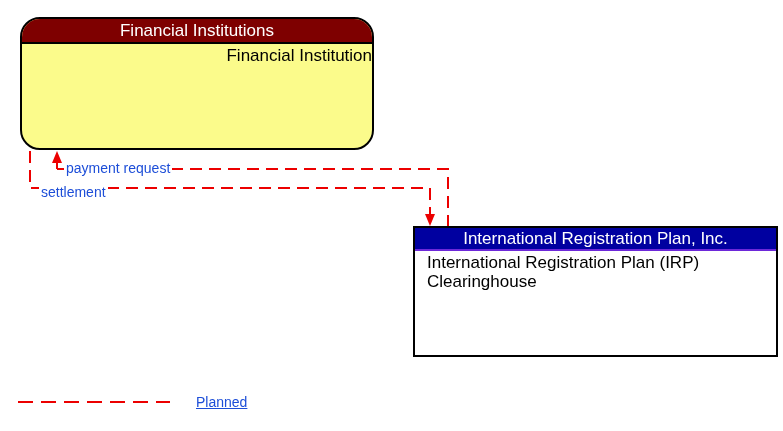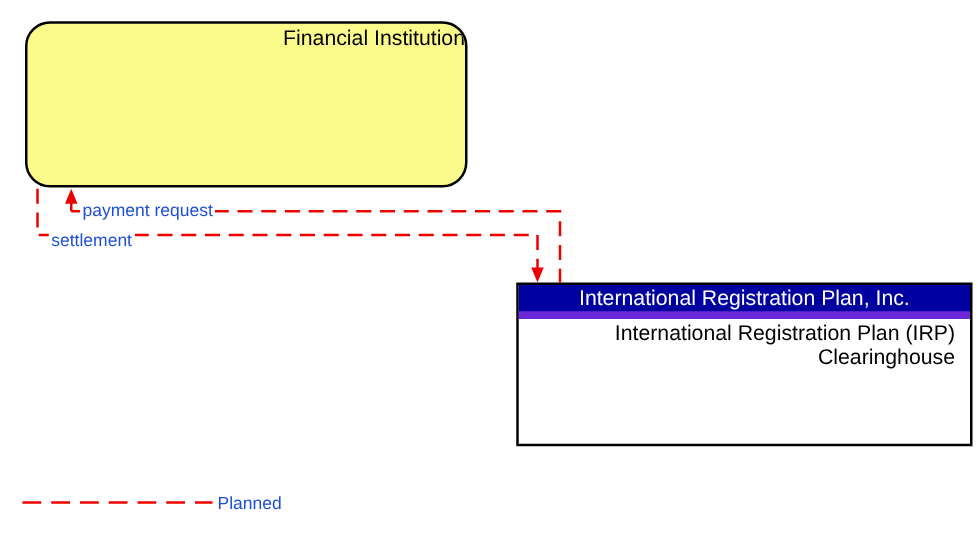--- a/index.html
+++ b/index.html
@@ -36,51 +36,52 @@
   
   .irp-box {
     position: absolute; left: 413px; top: 226px;
     width: 361px; height: 127px;
     border: 2px solid #000000;
     background: #ffffff;
   }
   .irp-header {
     background: #0000A0;
     height: 21px; line-height: 21px;
-    border-bottom: 6px solid #6d28d9;
+    border-bottom: 2px solid #6d28d9;
     color: #ffffff; text-align: center;
     font-size: 17px;
   }
   .irp-body {
-    color: #000000; text-align: right;
+    color: #000000; text-align: left;
     font-size: 17px; line-height: 19px;
     padding: 2px 12px 0 12px;
   }
 
   
   svg.wires { position: absolute; left: 0; top: 0; z-index: 5; }
 
   .wire-label {
     position: absolute; z-index: 6;
     color: #1d4ed8;
     font-size: 14px; line-height: 15px;
     background: #ffffff;
     padding: 0 2px;
     white-space: nowrap;
   }
   .lbl-payment    { left: 64px;  top: 161px; }
   .lbl-settlement { left: 39px;  top: 185px; }
-  .lbl-planned    { left: 172px; top: 395px; background: transparent; }
+  .lbl-planned    { left: 194px; top: 395px; background: transparent; text-decoration: underline; }
 </style>
 </head>
 <body>
 
 <div class="canvas">
 
   <div class="fi-box">
+    <div class="fi-header">Financial Institutions</div>
     <div class="fi-body">Financial Institution</div>
   </div>
 
   <div class="irp-box">
     <div class="irp-header">International Registration Plan, Inc.</div>
     <div class="irp-body">International Registration Plan (IRP) Clearinghouse</div>
   </div>
 
   <svg class="wires" width="783" height="431" viewBox="0 0 783 431">
 

